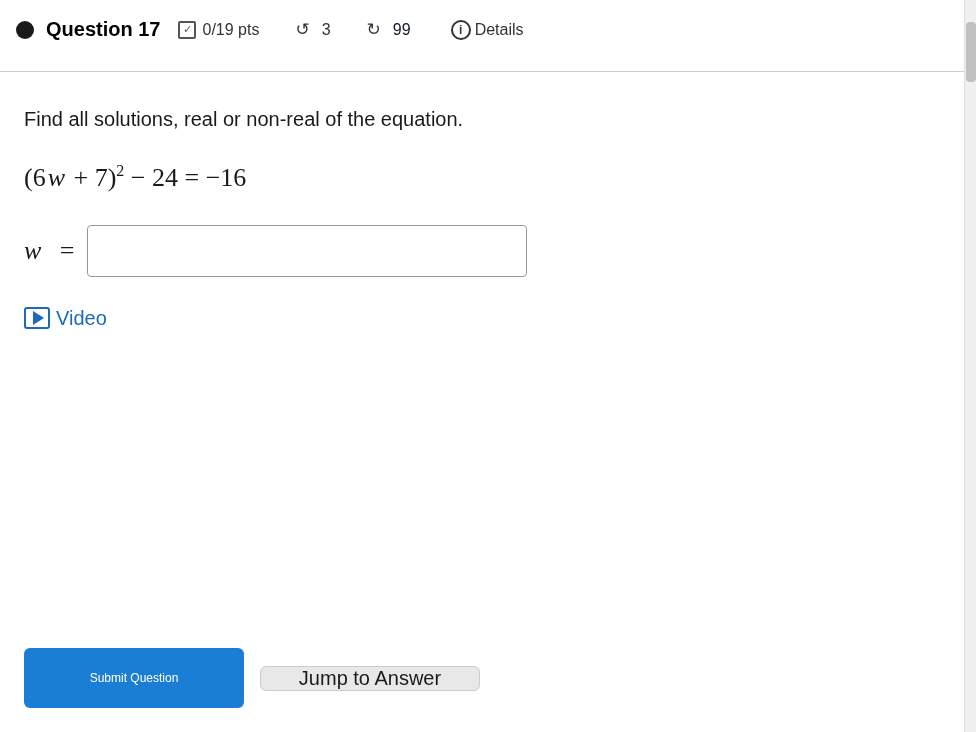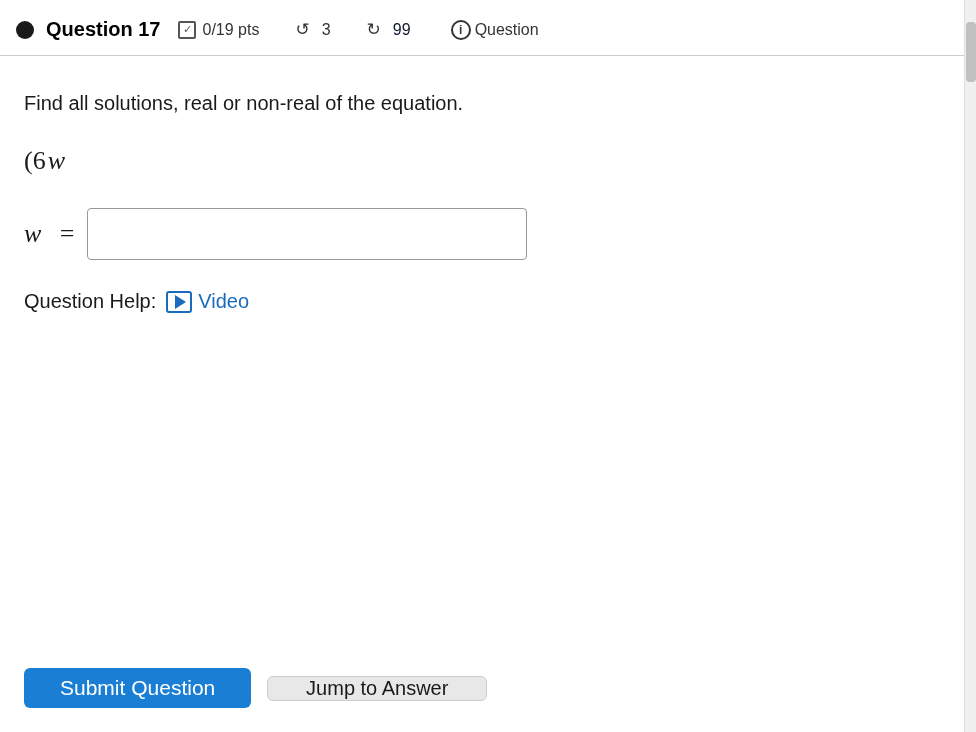--- a/index.html
+++ b/index.html
@@ -22,21 +22,21 @@
       min-height: 732px;
       background: #ffffff;
       display: flex;
       flex-direction: column;
       position: relative;
     }
 
     .header-bar {
       display: flex;
       align-items: center;
-      padding: 18px 24px 14px 16px;
+      padding: 18px 24px 30px 16px;
       border-bottom: 1px solid #cccccc;
       gap: 12px;
     }
 
     .question-dot {
       width: 18px;
       height: 18px;
       background: #1a1a1a;
       border-radius: 50%;
       flex-shrink: 0;
@@ -243,22 +243,22 @@
       gap: 16px;
       margin-top: auto;
       padding-top: 8px;
     }
 
     .btn-submit {
       background: #1a7fd4;
       color: #ffffff;
       border: none;
       border-radius: 6px;
-      padding: 8px 36px;
-      font-size: 21px;
+      padding: 23px 36px;
+      font-size: 12px;
       font-family: Arial, sans-serif;
       font-weight: 500;
       cursor: pointer;
       min-width: 220px;
     }
 
     .btn-jump {
       background: #e8e8e8;
       color: #1a1a1a;
       border: 1px solid #cccccc;
@@ -300,44 +300,44 @@
 
     <span class="separator"></span>
 
     <span class="refresh-icon">↻</span>
     <span style="font-family:Arial,sans-serif;font-size:16px;color:#0f172a;">99</span>
 
     <span class="separator"></span>
 
     <div class="details-section">
       <span class="info-circle">i</span>
-      <span>Question</span>
+      <span>Details</span>
     </div>
 
     <div class="header-spacer"></div>
   </div>
 
   <div class="main-content">
 
     <p class="question-text">Find all solutions, real or non-real of the equation.</p>
 
     <div class="equation-container">
       <span>(6</span>
       <span style="font-style:italic;">w</span>
+      <span>&nbsp;+&nbsp;7)<sup>2</sup>&nbsp;−&nbsp;24&nbsp;=&nbsp;−16</span>
     </div>
 
     <div class="answer-row">
       <span class="w-label" style="font-style:italic;">w</span>
       <span class="w-label">&nbsp;=</span>
       <input class="answer-input" type="text" placeholder="" style="">
     </div>
 
 
     <div class="help-row">
-      <span>Question Help:</span>
       <a class="video-link" href="#">
         <span class="play-icon">
           <span class="play-triangle"></span>
         </span>
         <span>Video</span>
       </a>
     </div>
 
     <div class="buttons-row">
       <button class="btn-submit">Submit Question</button>

